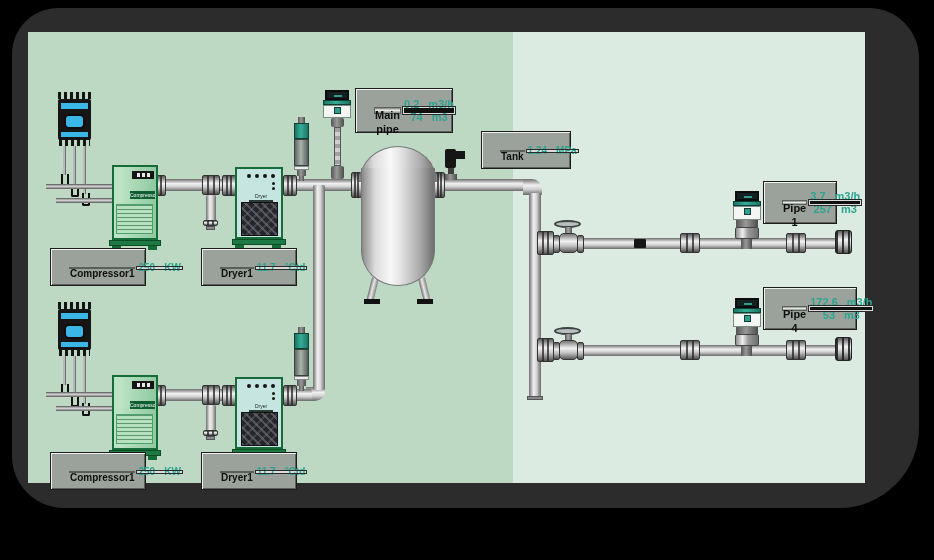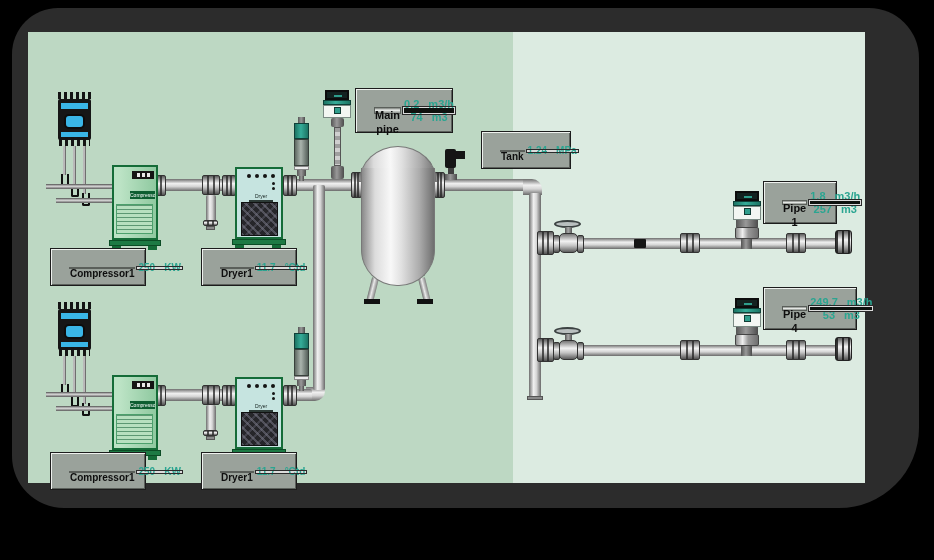--- a/index.html
+++ b/index.html
@@ -323,34 +323,34 @@
     <div class="lcd-line">
         <span>1.24</span>
         <span>MPa</span>
       </div>
   </div>
 </div>
 <div class="abs panel" style="left:763px;top:181px;width:74px;height:43px;justify-content:space-between;">
   <div class="panel-title">Pipe 1</div>
   <div class="panel-lcd">
     <div class="lcd-line">
-        <span>1.8</span>
+        <span>3.7</span>
         <span>m3/h</span>
       </div>
     <div class="lcd-line">
         <span>257</span>
         <span>m3</span>
       </div>
   </div>
 </div>
 <div class="abs panel" style="left:763px;top:287px;width:94px;height:43px;">
   <div class="panel-title">Pipe 4</div>
   <div class="panel-lcd">
     <div class="lcd-line">
-        <span>249.7</span>
+        <span>172.6</span>
         <span>m3/h</span>
       </div>
     <div class="lcd-line">
         <span>53</span>
         <span>m3</span>
       </div>
   </div>
 </div>
 <div class="abs panel small" style="left:50px;top:248px;width:96px;height:33px;">
   <div class="panel-title">Compressor1</div>

